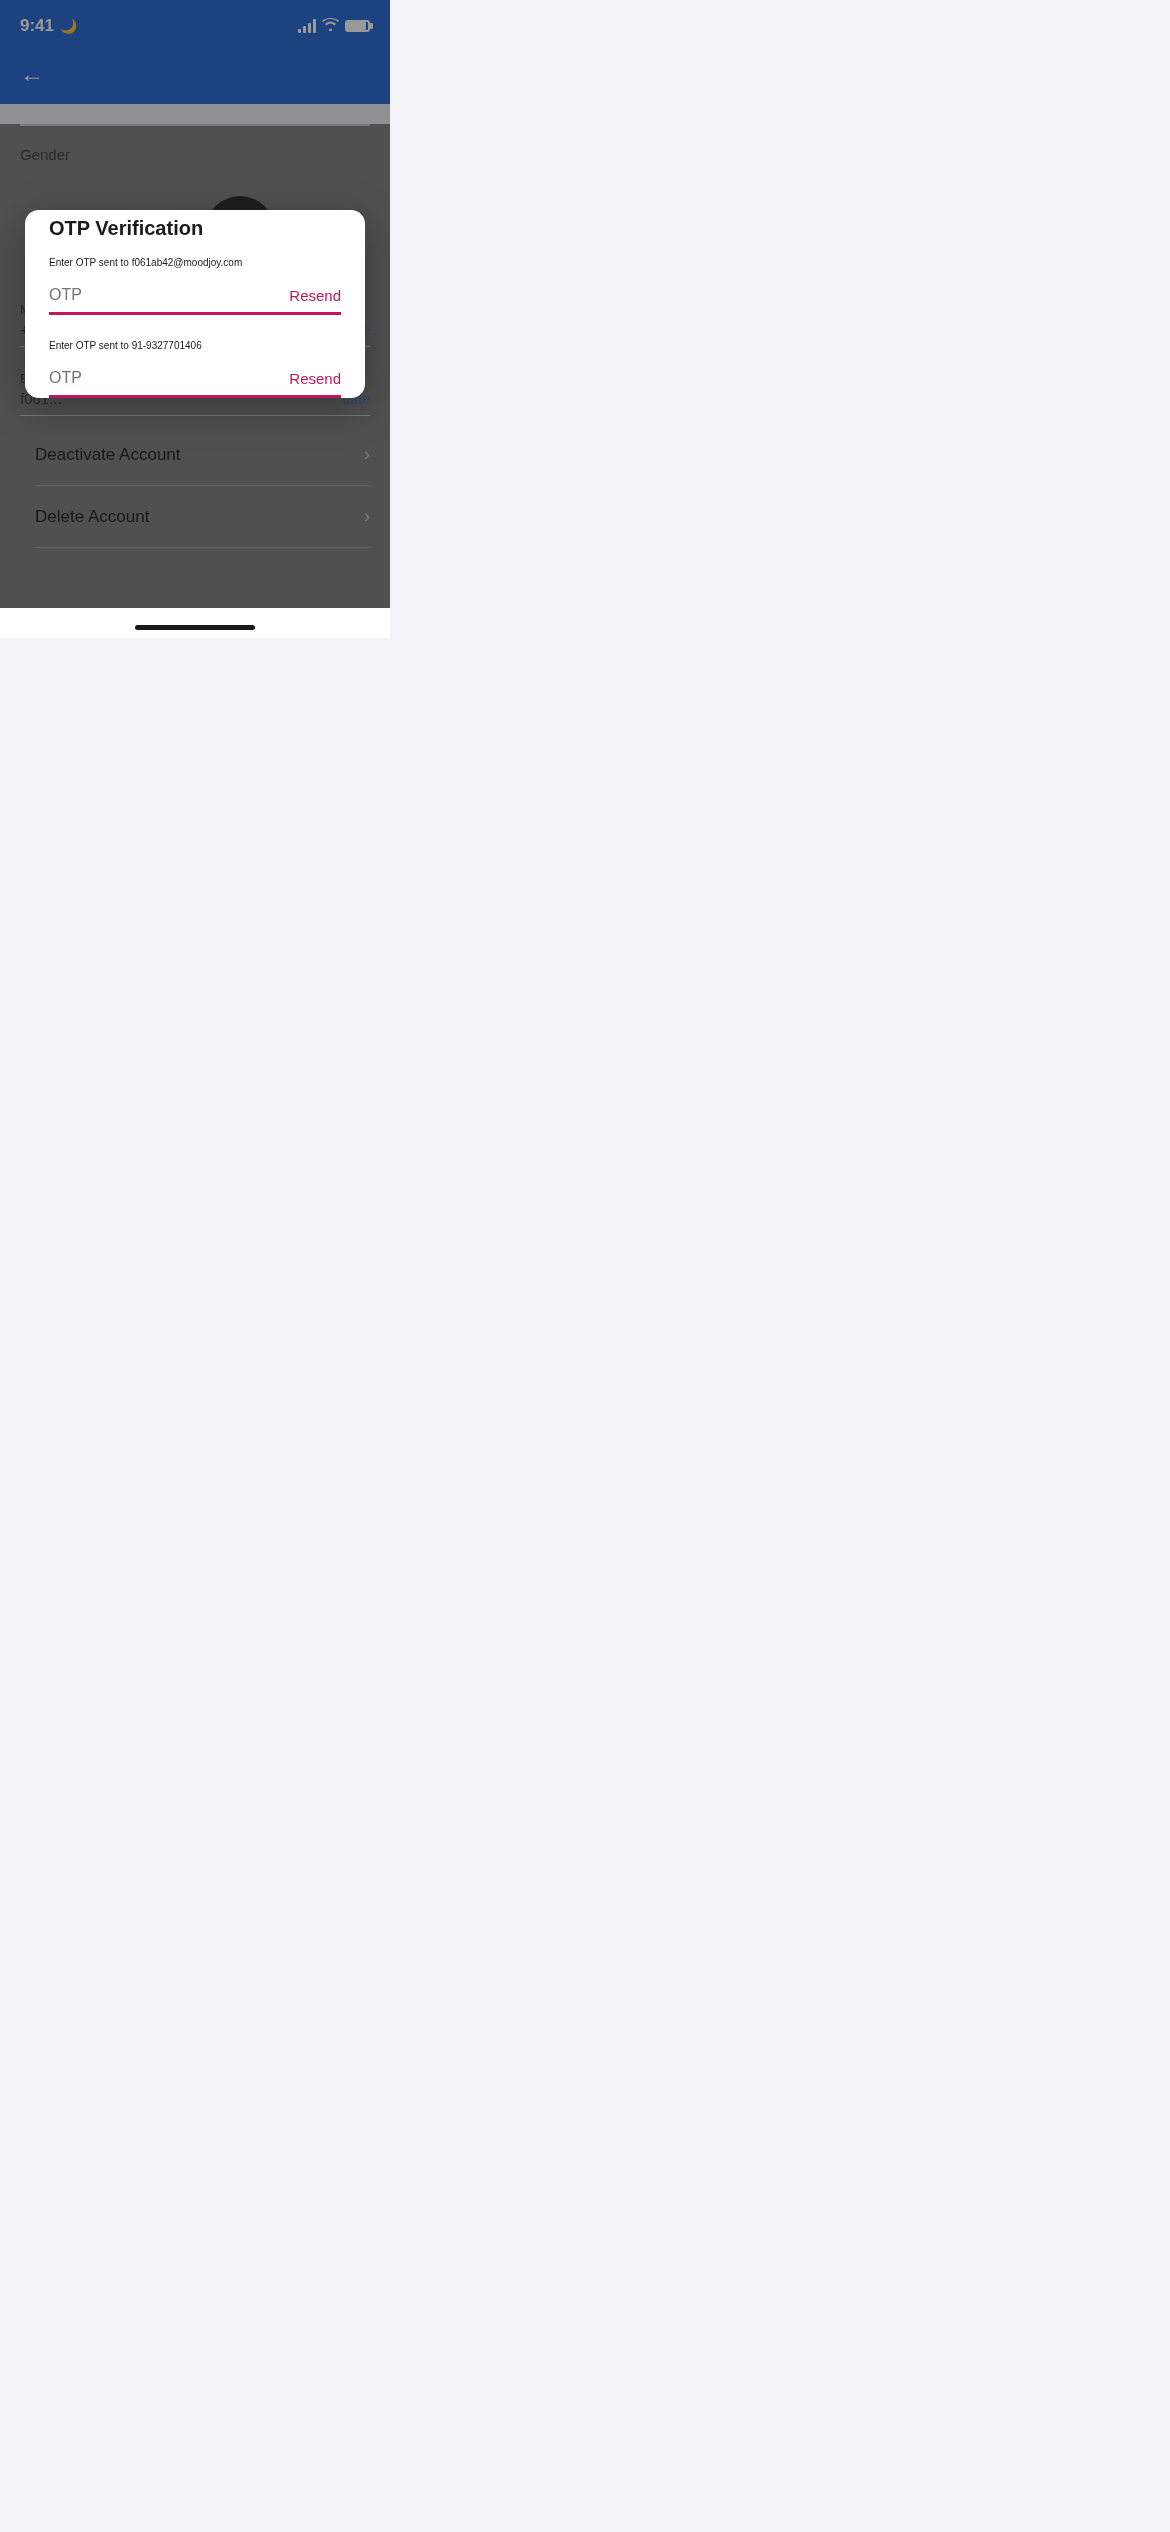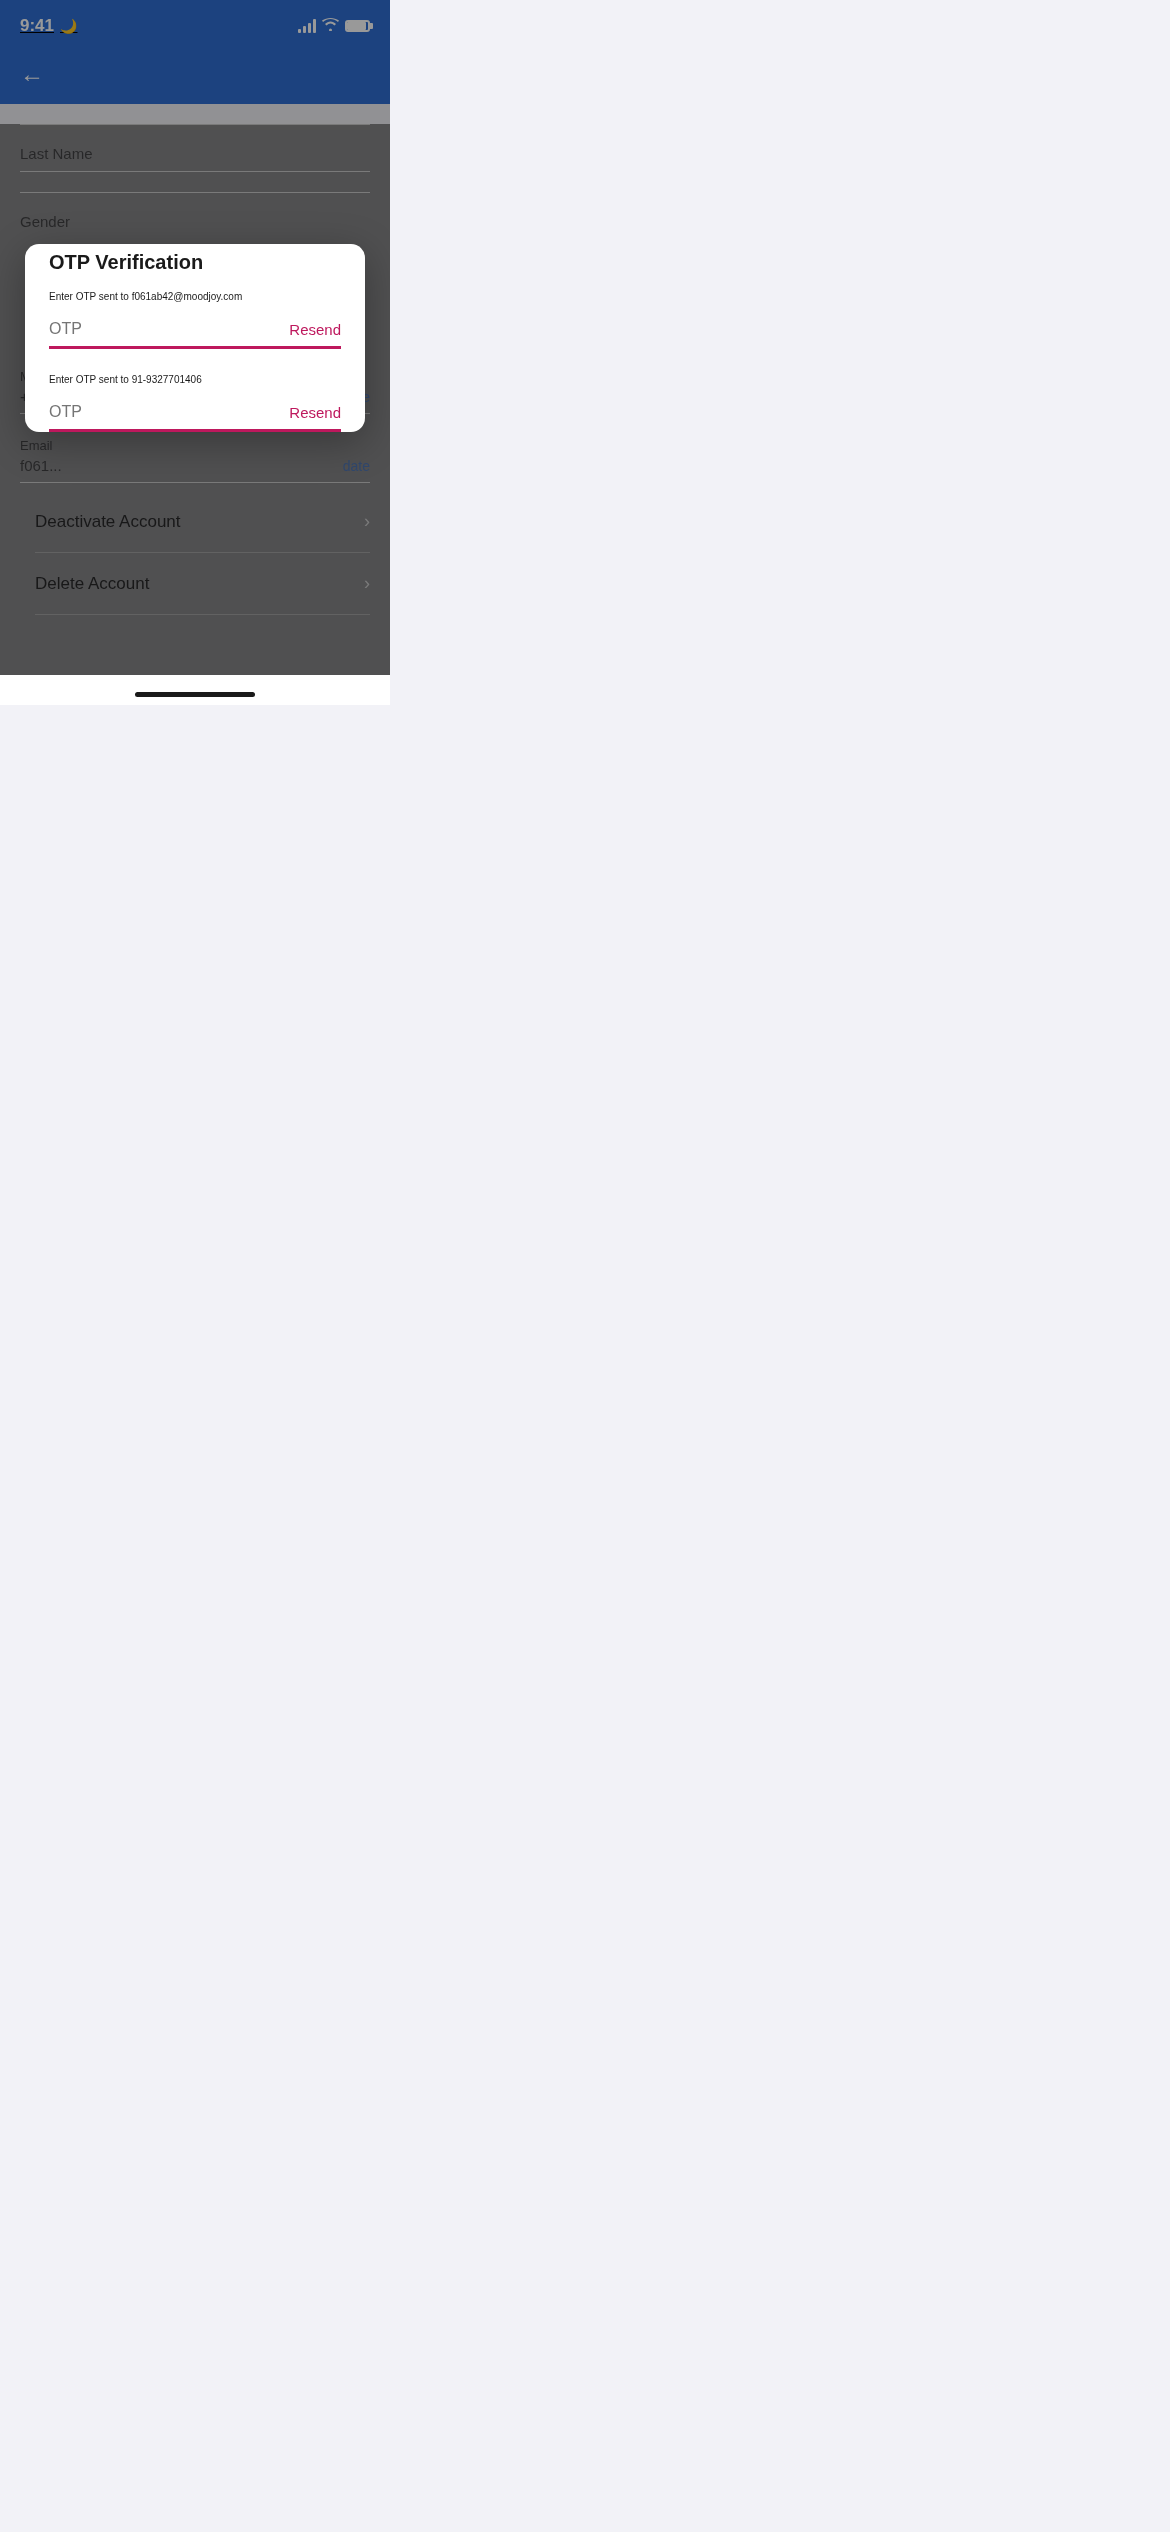--- a/index.html
+++ b/index.html
@@ -15,21 +15,20 @@
     }
 
     
     .status-bar {
       background: #2f6fd4;
       display: flex;
       justify-content: space-between;
       align-items: center;
       padding: 12px 20px 8px;
       height: 48px;
-      text-decoration: underline;
     }
 
     .status-time {
       color: white;
       font-size: 17px;
       font-weight: 600;
       display: flex;
       align-items: center;
       gap: 6px;
     }
@@ -345,23 +344,20 @@
 
   <div class="app-header">
     <span class="back-arrow">←</span>
   </div>
 
 
   <div class="bg-content">
 
     <div style="height:1px; background:#ccc; margin-top:20px;"></div>
 
-    <div class="bg-field">
-      <span class="bg-field-label">Last Name</span>
-    </div>
 
     <div style="height:1px; background:#ccc; margin-bottom:20px;"></div>
 
     <div style="padding-bottom:12px;">
       <span class="bg-field-label">Gender</span>
     </div>
 
     <div class="bg-avatars">
       <div class="avatar-circle">
         <svg width="50" height="50" viewBox="0 0 50 50" fill="#aaa">

